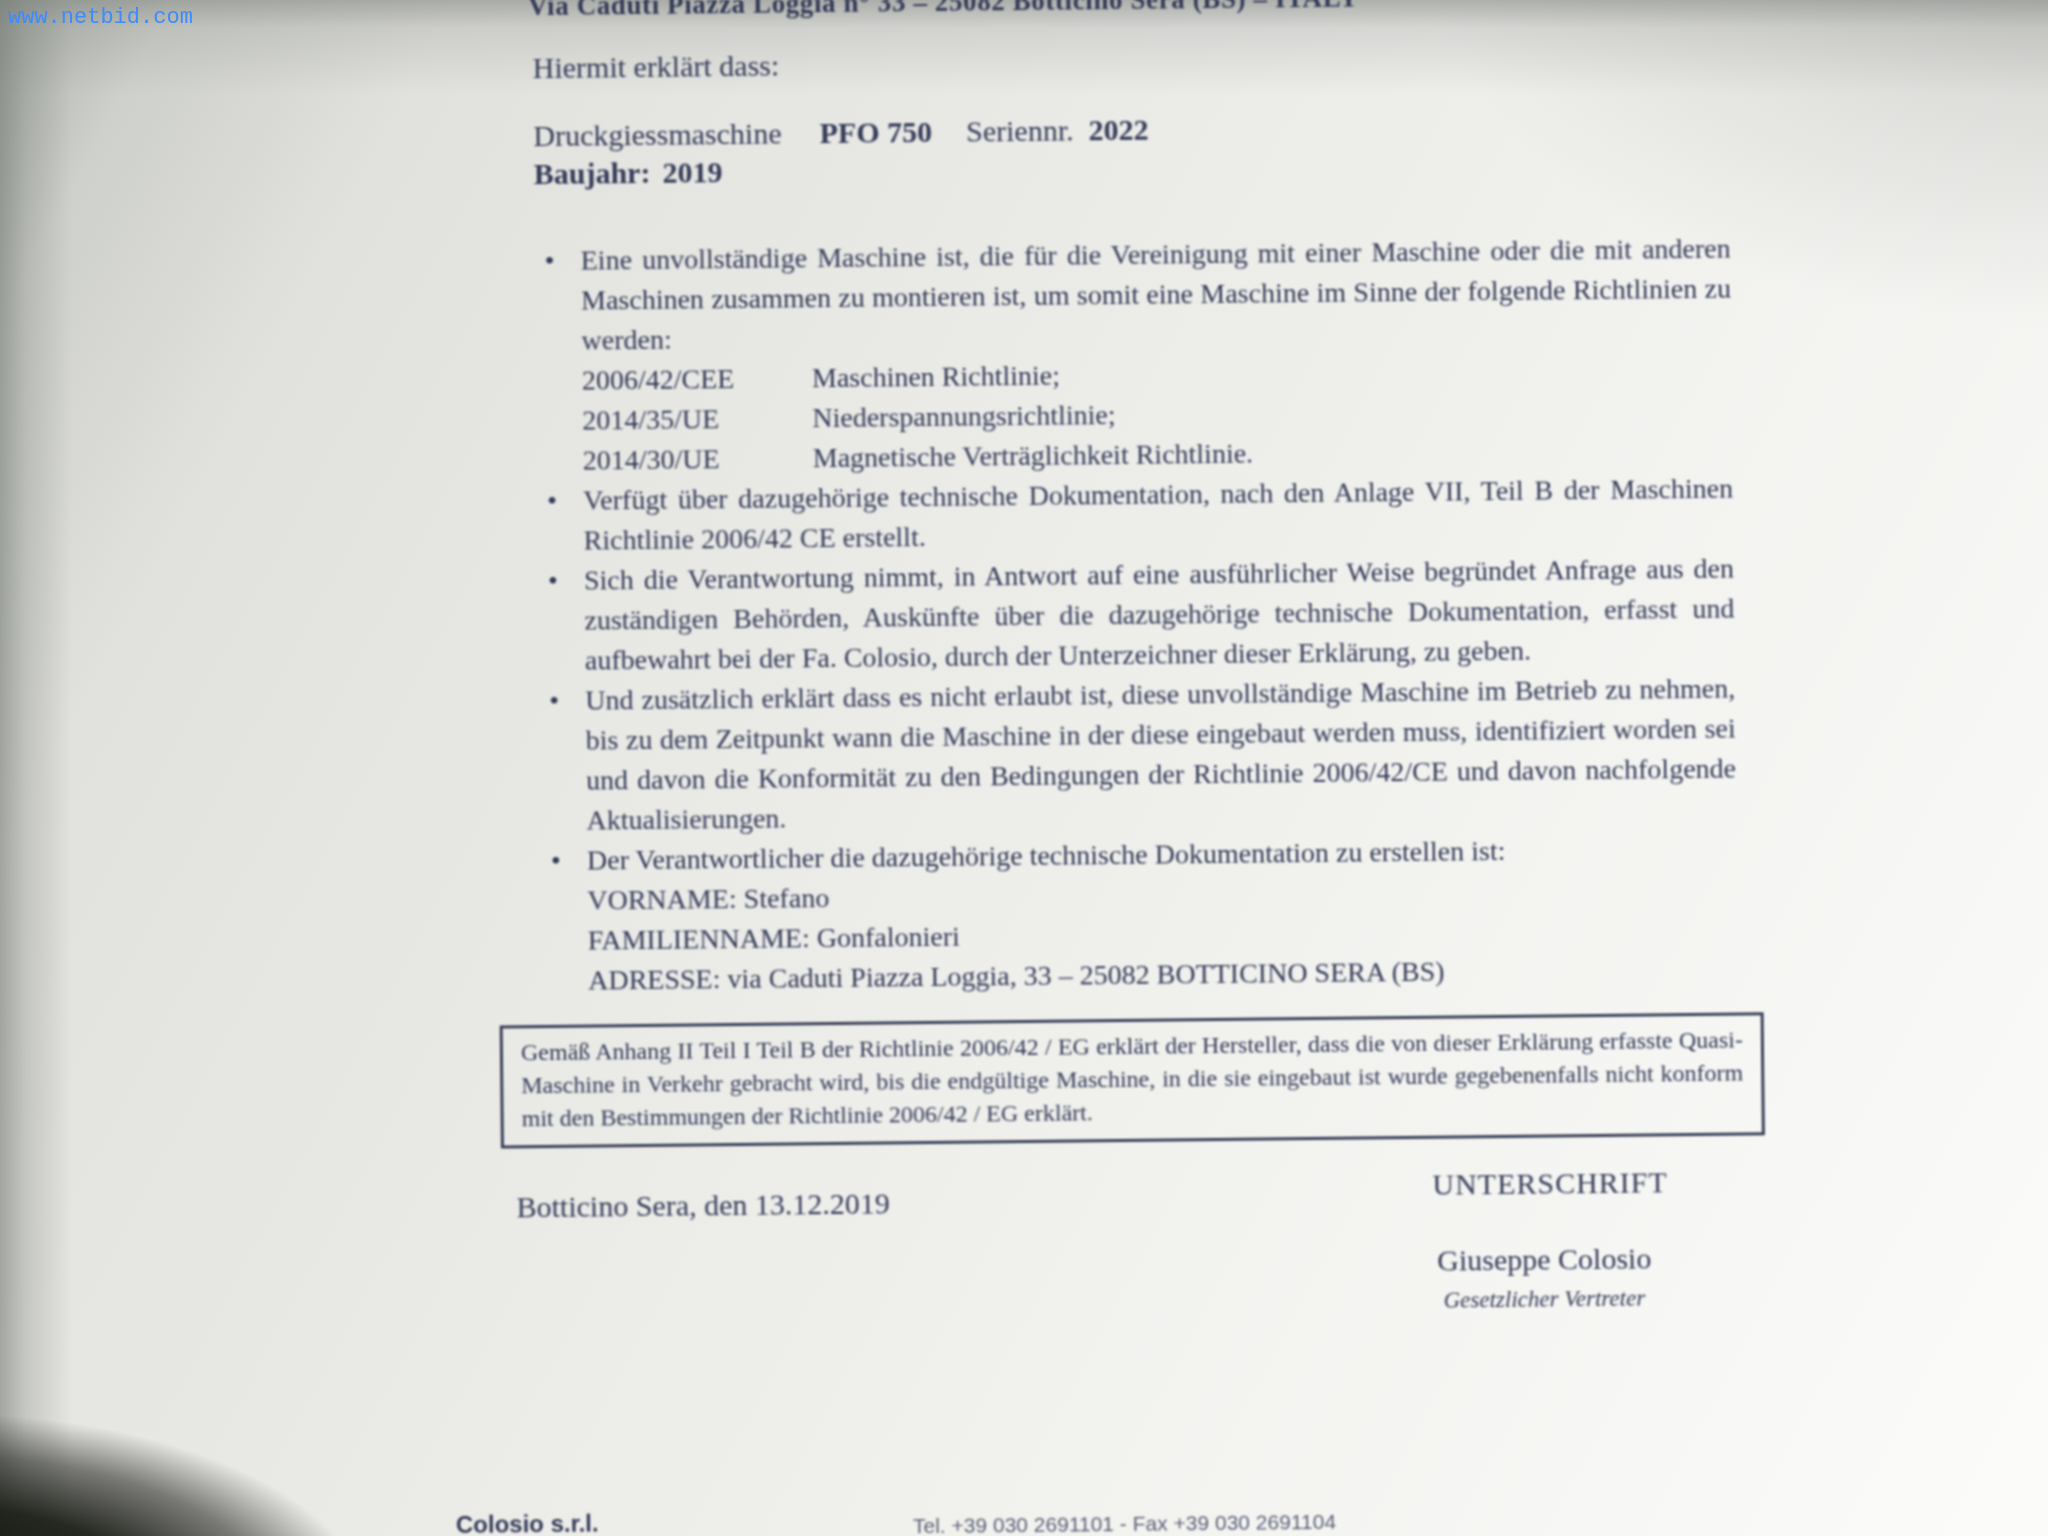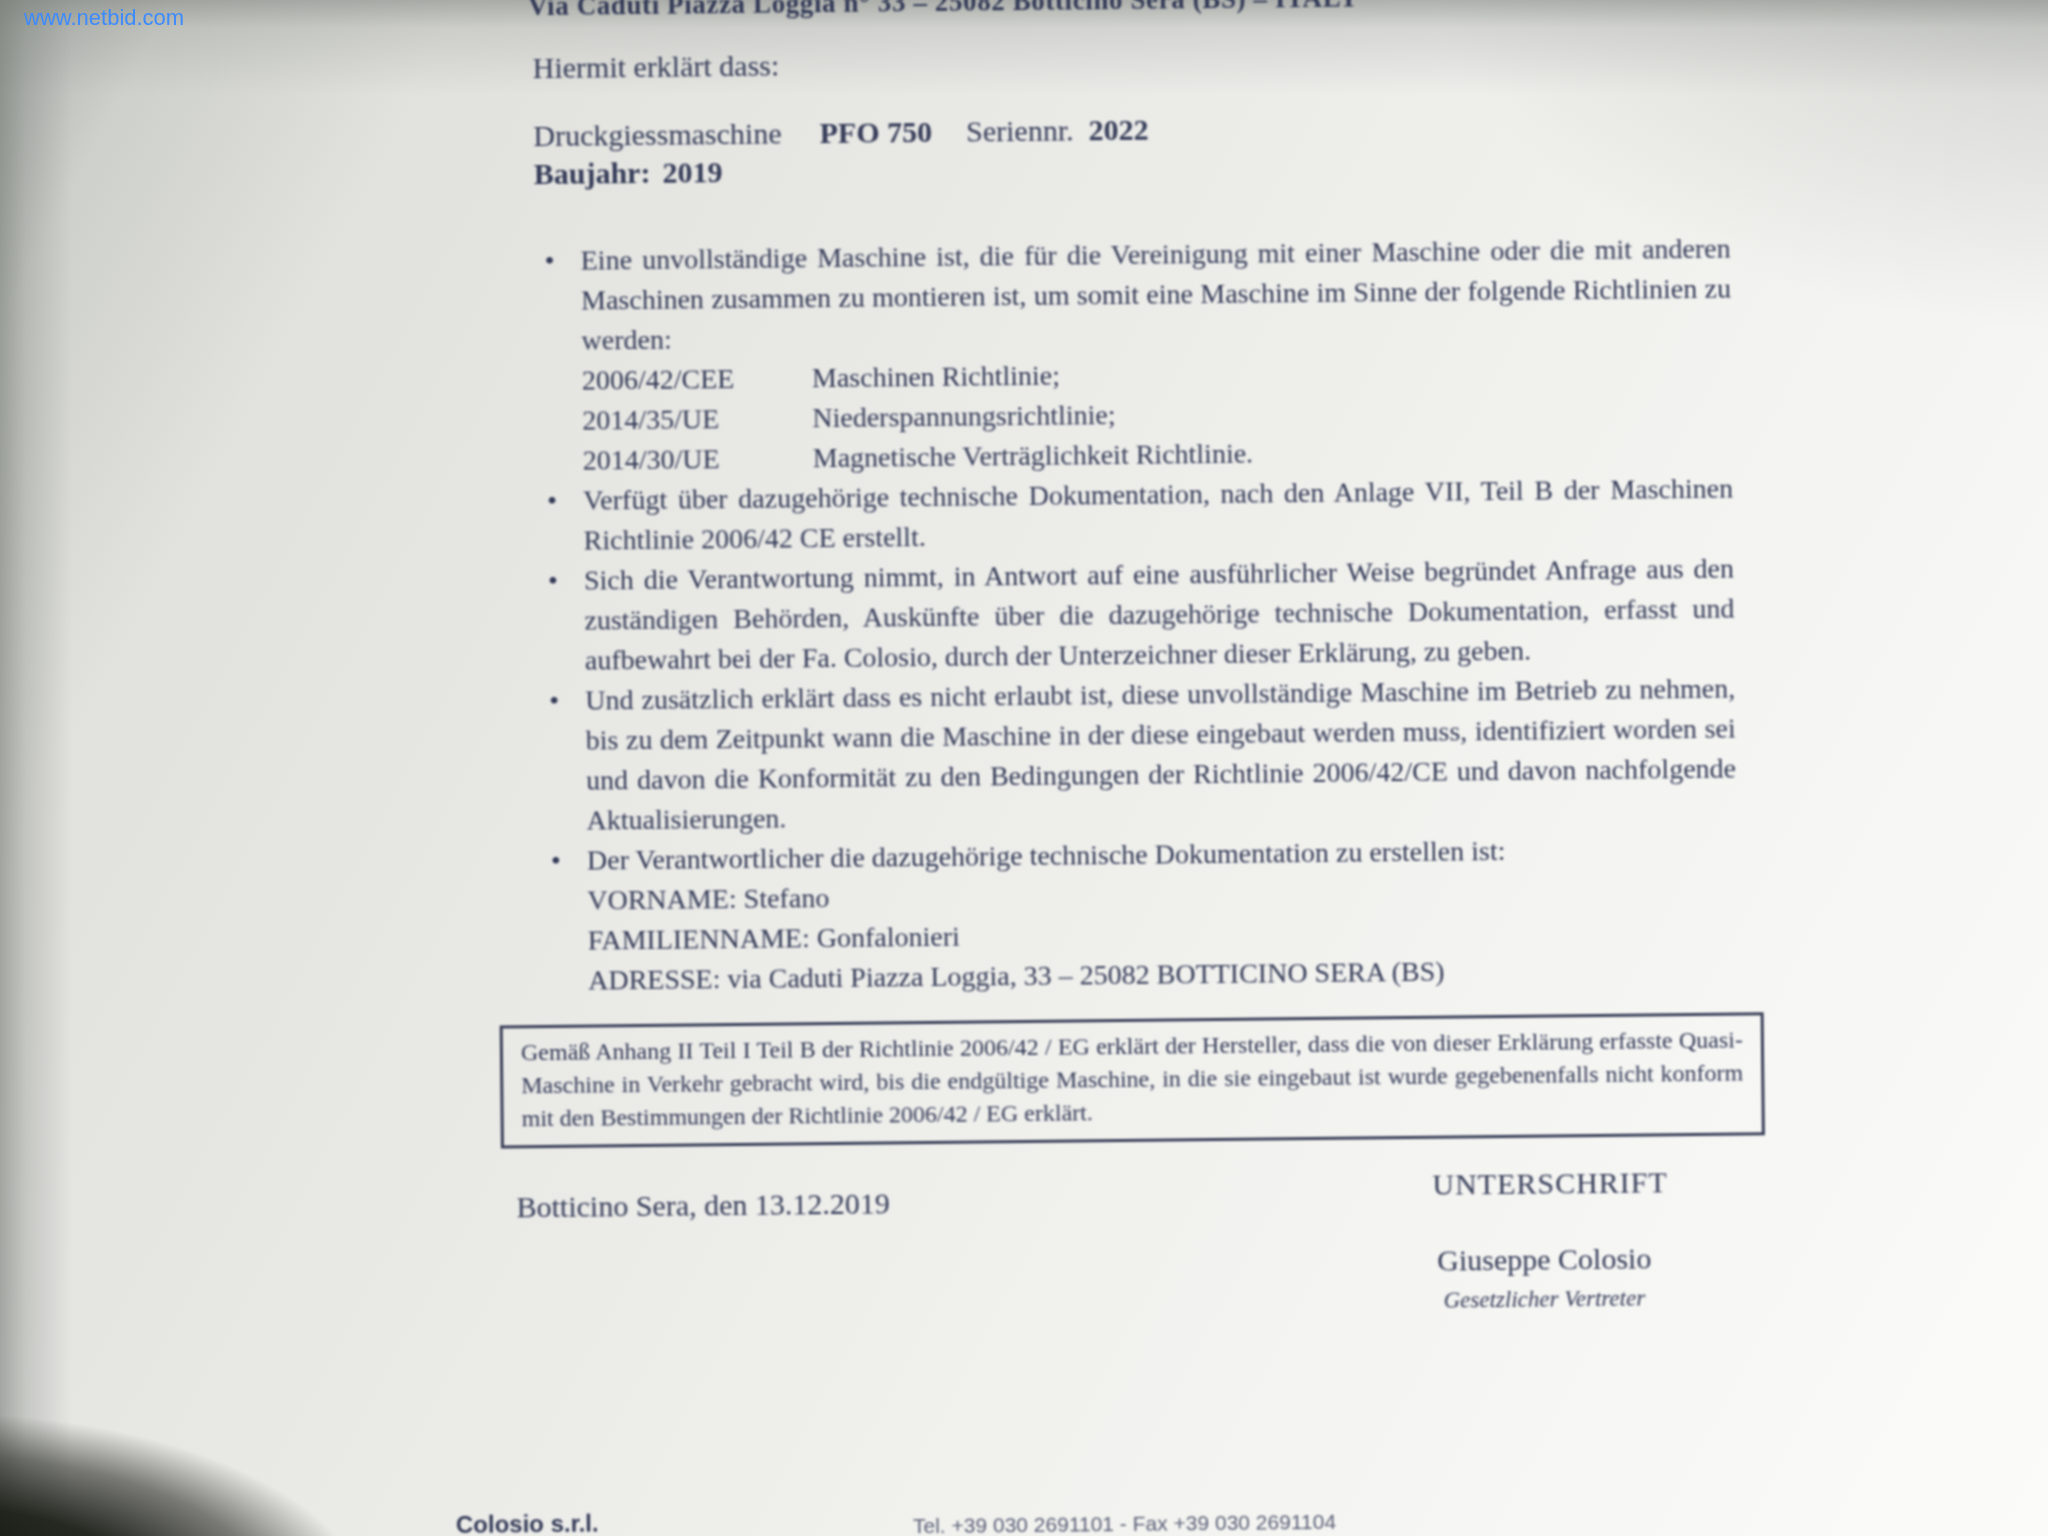--- a/index.html
+++ b/index.html
@@ -46,22 +46,22 @@
   }
   .date-line { top:1185px; left:512px; font-size:30px; }
   .sig-heading { top:1172px; left:1428px; font-size:30px; letter-spacing:1px; }
   .sig-name { top:1248px; left:1432px; font-size:30px; }
   .sig-role { top:1292px; left:1438px; font-size:23px; font-style:italic; }
 
   .footer-company { top:1505px; left:448px; font-size:24px; font-weight:700; font-family:"Liberation Sans", sans-serif; }
   .footer-contact { top:1513px; left:905px; font-size:21px; font-family:"Liberation Sans", sans-serif; opacity:0.8; white-space:nowrap; }
 
   .watermark {
-    position:absolute; top:5px; left:24px; z-index:5;
-    font-family:Liberation Sans, sans-serif; font-size:22px;
+    position:absolute; top:5px; left:8px; z-index:5;
+    font-family:Liberation Mono, monospace; font-size:22px;
     color:#3d8bfd; filter:blur(0.4px);
   }
 </style>
 </head>
 <body>
 
 <div class="photo">
 
   <div class="watermark">www.netbid.com</div>
 

